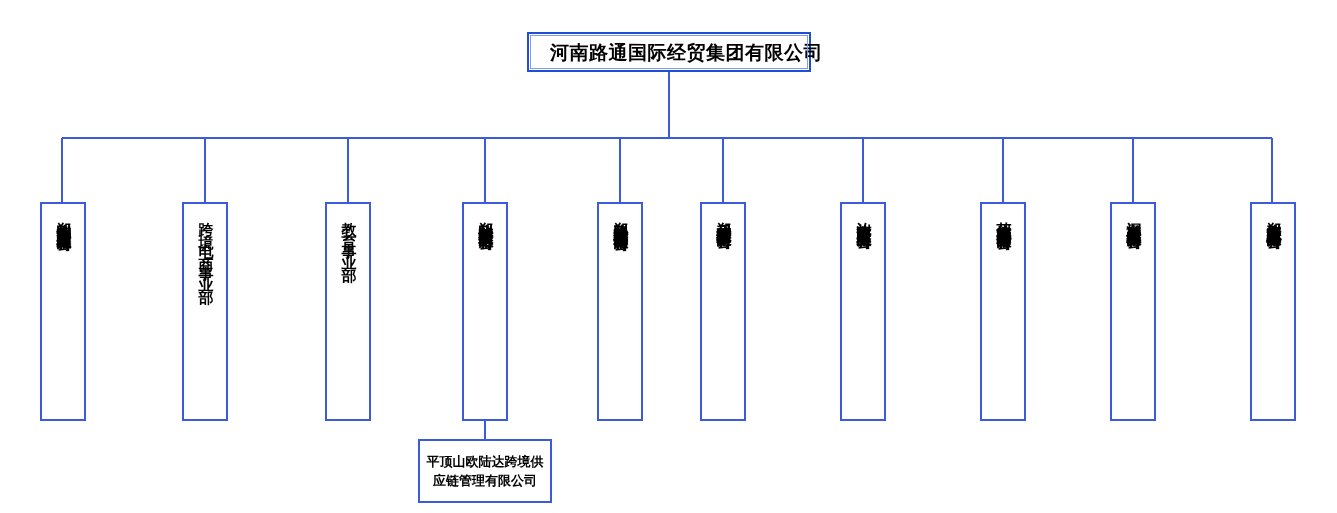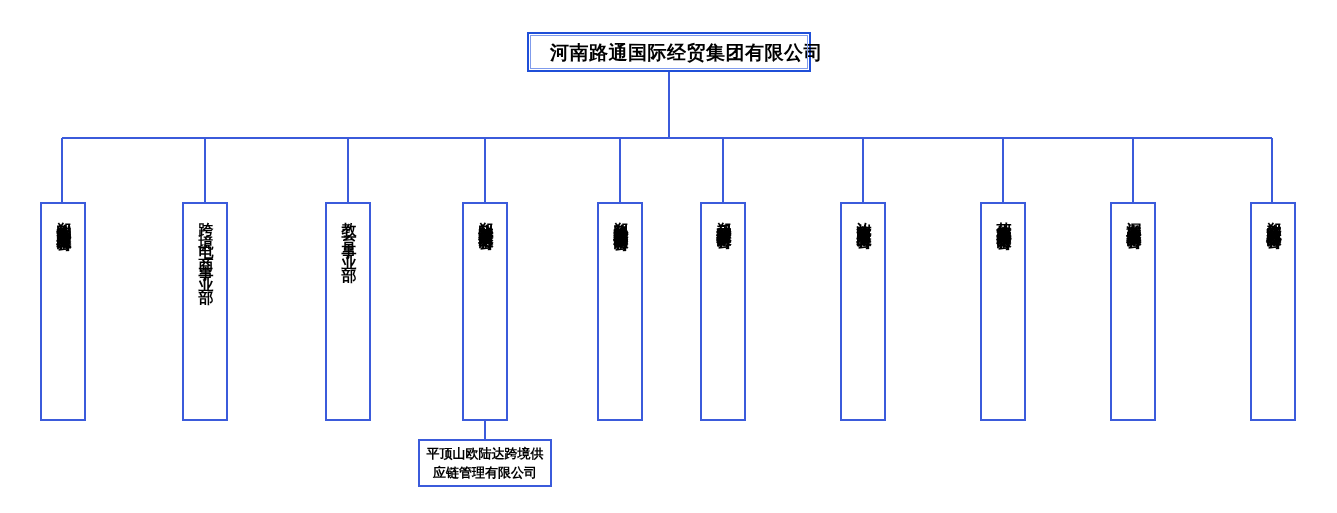--- a/index.html
+++ b/index.html
@@ -79,21 +79,21 @@
   .vnode.wide-spacing .label {
     letter-spacing: 11px;
   }
 
   
   .hnode {
     position: absolute;
     left: 418px;
     top: 439px;
     width: 134px;
-    height: 48px;
+    height: 64px;
     box-sizing: border-box;
     border: 2px solid #3b5bdb;
     background: #ffffff;
     display: flex;
     align-items: center;
     justify-content: center;
   }
   .hnode .label {
     font-size: 13px;
     font-weight: bold;

